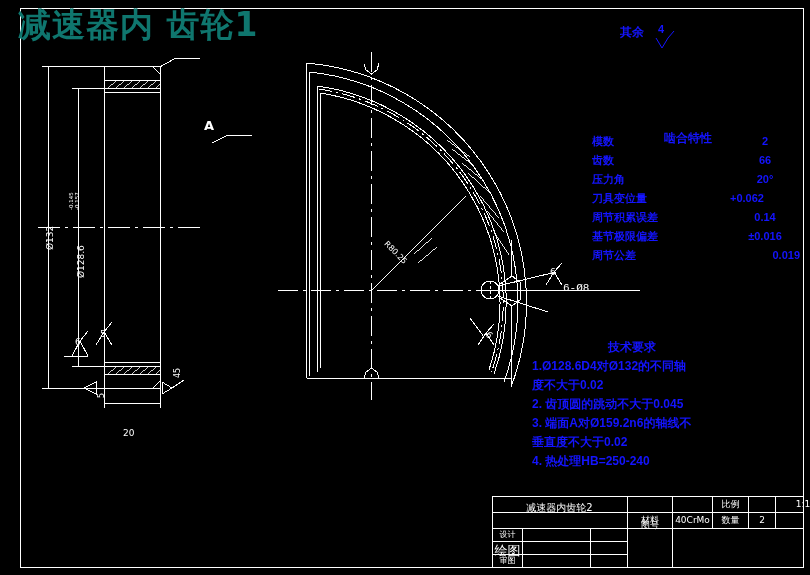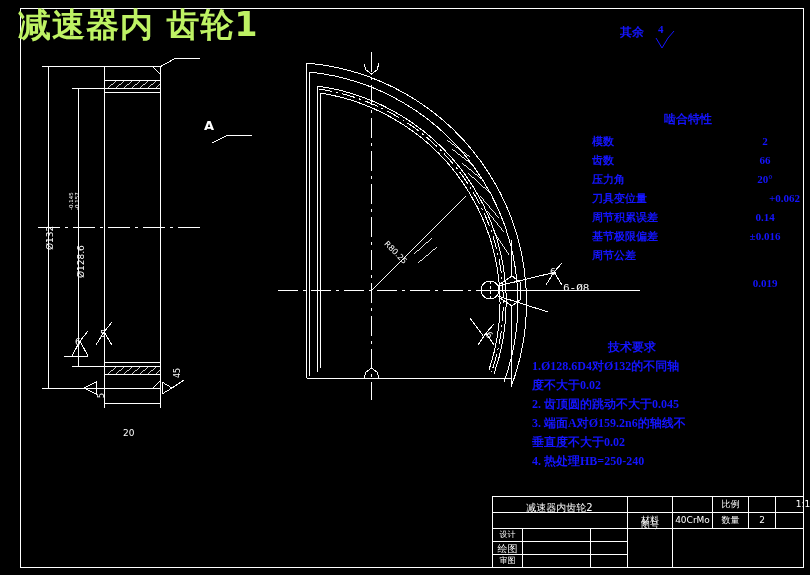--- a/index.html
+++ b/index.html
@@ -1,24 +1,24 @@
 <!DOCTYPE html>
 <html><head>
 <meta charset="utf-8">
 <style>
   html,body{margin:0;padding:0;background:#000;}
   body{width:810px;height:575px;position:relative;overflow:hidden;
        font-family:"DejaVu Sans","Liberation Sans",sans-serif;}
   .cad{position:absolute;inset:0;width:810px;height:575px;}
   .t{position:absolute;white-space:pre;line-height:1;}
-  #title-text{left:18px;top:8px;font-size:33px;font-weight:bold;color:#bef264;
+  #title-text{left:18px;top:8px;font-size:33px;font-weight:bold;color:#0f766e;
        letter-spacing:1px;font-family:"DejaVu Sans",sans-serif;}
-  .blue{color:#1414ff;font-family:Liberation Serif, serif;}
+  .blue{color:#1414ff;font-family:Liberation Sans, sans-serif;}
   .white{color:#ffffff;font-family:"DejaVu Sans",sans-serif;}
-  .spec-head{font-size:12px;font-weight:bold;}
+  .spec-head{font-size:12px;font-weight:bold;margin-top:19px;}
   .spec-lbl{font-size:11px;font-weight:bold;}
   .spec-val{font-size:11px;font-weight:bold;}
   .tr-head{font-size:12px;font-weight:bold;}
   .tr-line{font-size:12px;font-weight:bold;}
   .dim{font-size:9px;color:#fff;}
   .rot90{transform:rotate(-90deg);transform-origin:0 0;}
   .blk{font-size:9px;color:#fff;text-align:center;}
 </style>
 </head>
 <body>
@@ -225,27 +225,27 @@
 
 <div class="t blue spec-head" style="left:664px;top:113px;">啮合特性</div>
 <div id="spec-rows">
     <div class="t blue spec-lbl" style="left: 592px; top: 136px;">模数</div>
     <div class="t blue spec-val" style="left: 730px; top: 136px; width: 70px; text-align: center;">2</div>
     <div class="t blue spec-lbl" style="left: 592px; top: 155px;">齿数</div>
     <div class="t blue spec-val" style="left: 730px; top: 155px; width: 70px; text-align: center;">66</div>
     <div class="t blue spec-lbl" style="left: 592px; top: 174px;">压力角</div>
     <div class="t blue spec-val" style="left: 730px; top: 174px; width: 70px; text-align: center;">20°</div>
     <div class="t blue spec-lbl" style="left: 592px; top: 193px;">刀具变位量</div>
-    <div class="t blue spec-val" style="left: 730px; top: 193px; width: 70px; text-align: right;">+0.062</div>
+    <div class="t blue spec-val" style="left: 730px; top: 193px; width: 70px; text-align: left;">+0.062</div>
     <div class="t blue spec-lbl" style="left: 592px; top: 212px;">周节积累误差</div>
     <div class="t blue spec-val" style="left: 730px; top: 212px; width: 70px; text-align: center;">0.14</div>
     <div class="t blue spec-lbl" style="left: 592px; top: 231px;">基节极限偏差</div>
     <div class="t blue spec-val" style="left: 730px; top: 231px; width: 70px; text-align: center;">±0.016</div>
     <div class="t blue spec-lbl" style="left: 592px; top: 250px;">周节公差</div>
-    <div class="t blue spec-val" style="left: 730px; top: 250px; width: 70px; text-align: center; margin-top: 28px;">0.019</div>
+    <div class="t blue spec-val" style="left: 730px; top: 250px; width: 70px; text-align: right;">0.019</div>
   </div>
 
 <div class="t blue tr-head" style="left:608px;top:341px;">技术要求</div>
 <div id="tr-lines">
     <div class="t blue tr-line" style="left: 532px; top: 360px;">1.Ø128.6D4对Ø132的不同轴</div>
     <div class="t blue tr-line" style="left: 532px; top: 379px;">度不大于0.02</div>
     <div class="t blue tr-line" style="left: 532px; top: 398px;">2. 齿顶圆的跳动不大于0.045</div>
     <div class="t blue tr-line" style="left: 532px; top: 417px;">3. 端面A对Ø159.2n6的轴线不</div>
     <div class="t blue tr-line" style="left: 532px; top: 436px;">垂直度不大于0.02</div>
     <div class="t blue tr-line" style="left: 532px; top: 455px;">4. 热处理HB=250-240</div>
@@ -257,15 +257,15 @@
 <div class="t white blk" style="left:628px;top:516px;width:44px;">材料</div>
 <div class="t white blk" style="left:673px;top:516px;width:39px;">40CrMo</div>
 
 <div class="t white blk" style="left:713px;top:500px;width:35px;">比例</div>
 <div class="t white blk" style="left:749px;top:500px;width:26px;margin-left:41px;">1:1</div>
 <div class="t white blk" style="left:713px;top:516px;width:35px;">数量</div>
 <div class="t white blk" style="left:749px;top:516px;width:26px;">2</div>
 
 <div id="role-cells">
     <div class="t white blk" style="left: 493px; top: 531px; width: 29px; font-size: 8px;">设计</div>
-    <div class="t white blk" style="left: 493px; top: 544px; width: 29px; font-size: 10px;">绘图</div>
+    <div class="t white blk" style="left: 493px; top: 544px; width: 29px; font-size: 13px;">绘图</div>
     <div class="t white blk" style="left: 493px; top: 557px; width: 29px; font-size: 8px;">审图</div>
   </div>
 
 </body></html>

